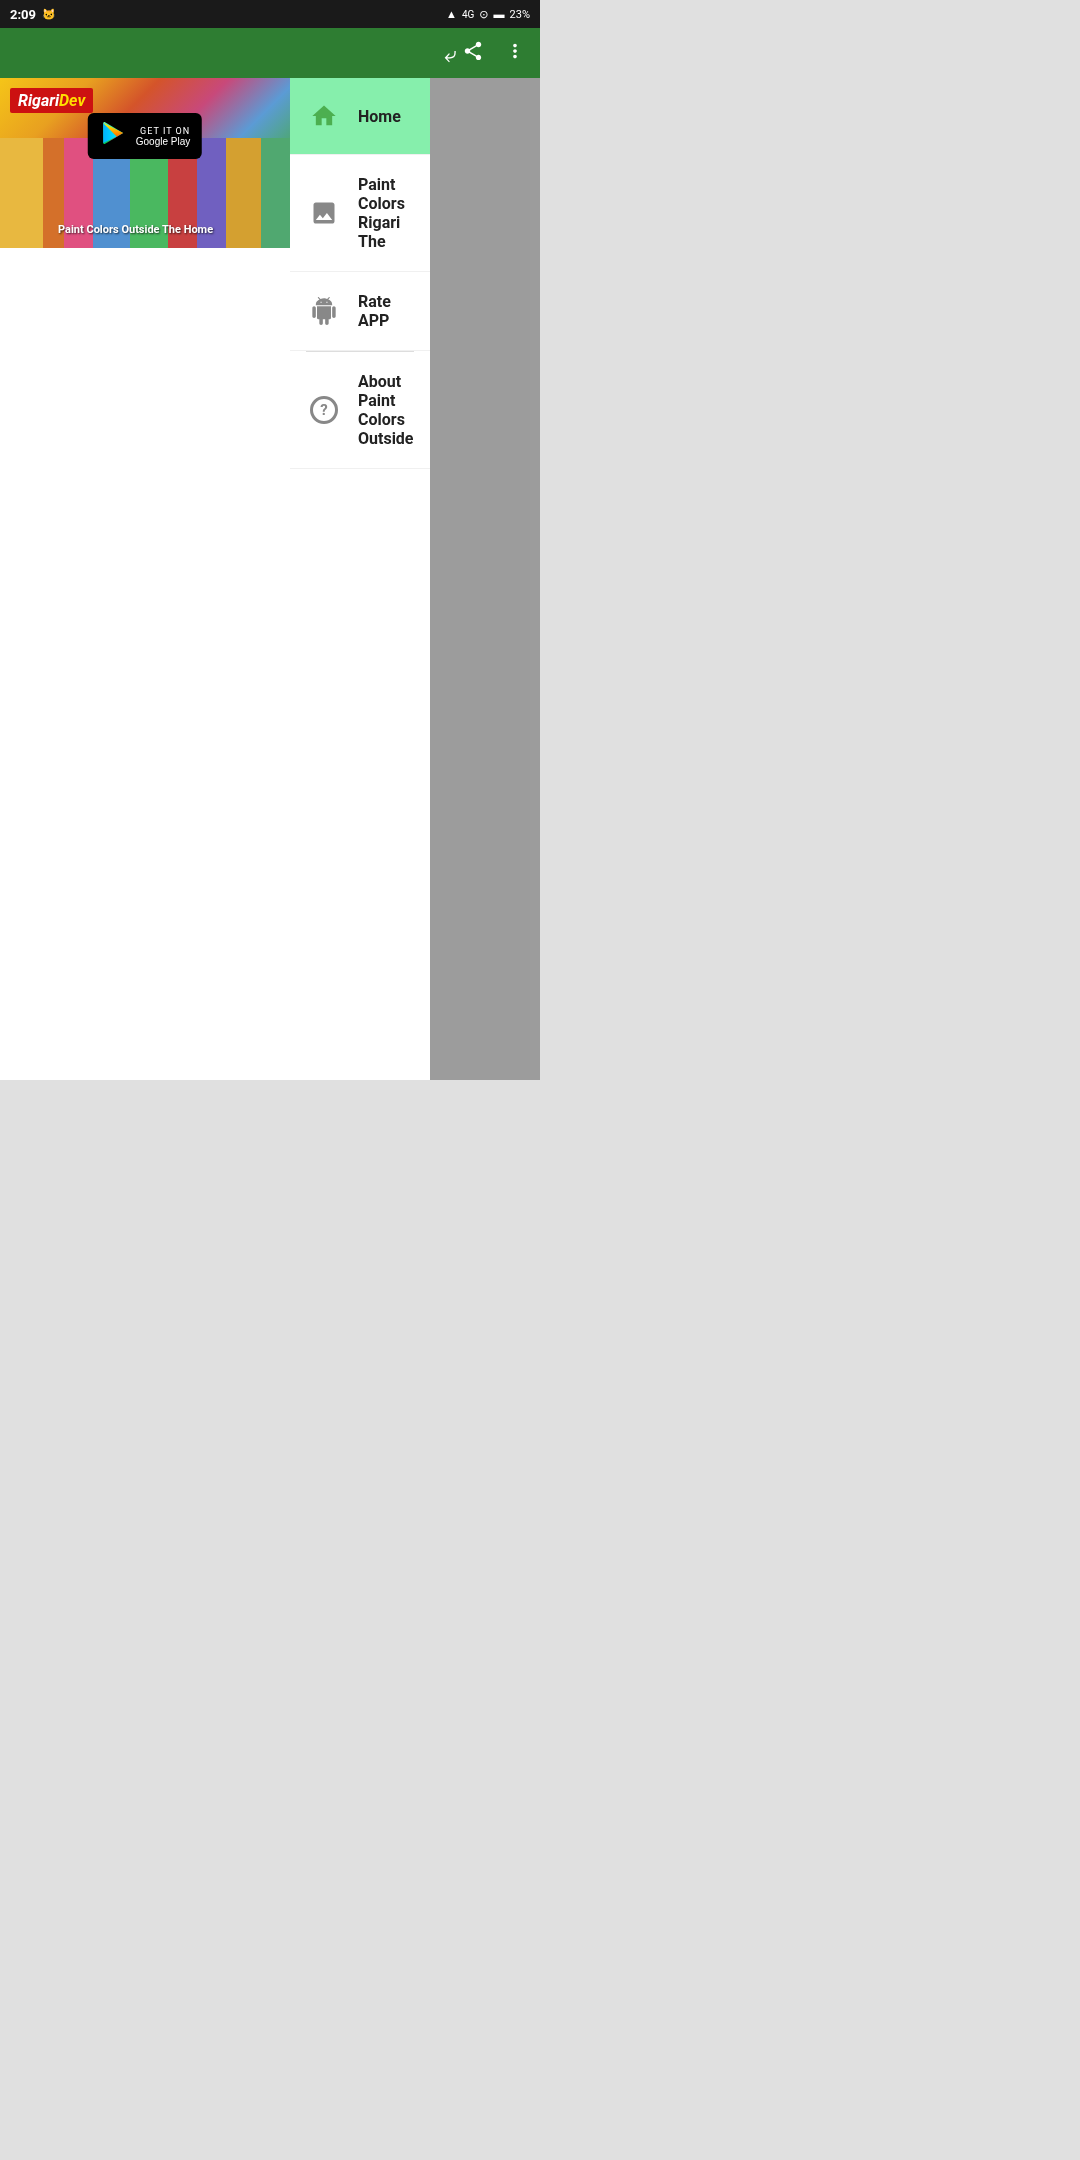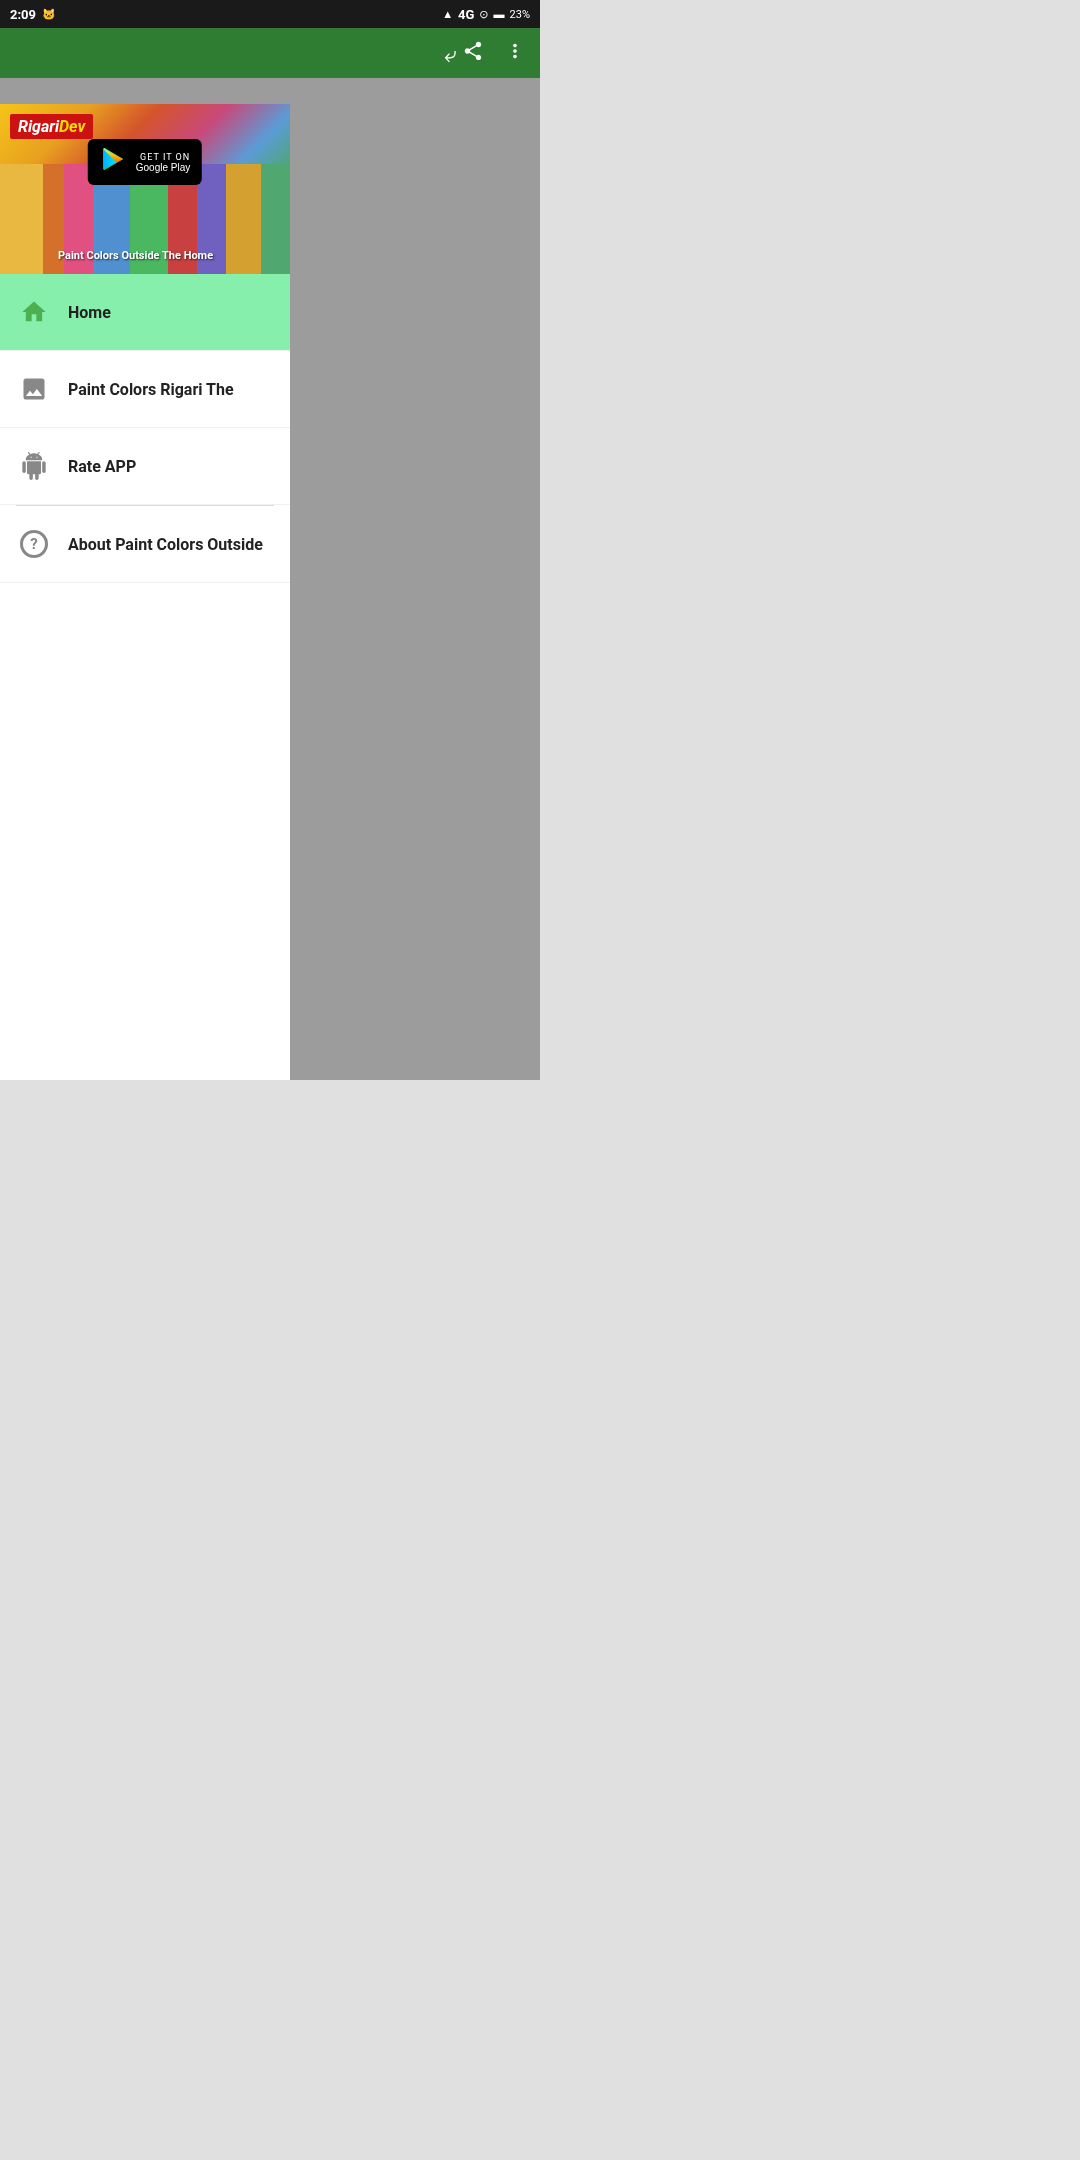--- a/index.html
+++ b/index.html
@@ -44,22 +44,22 @@
       display: flex;
       align-items: center;
       gap: 5px;
     }
     .status-signal {
       color: white;
       font-size: 11px;
     }
     .status-4g {
       color: white;
-      font-size: 13px;
-      font-weight: bold;
+      font-size: 10px;
+      font-weight: normal;
     }
     .status-wifi {
       color: white;
       font-size: 11px;
     }
     .status-battery {
       color: white;
       font-size: 11px;
     }
     .status-percent {
@@ -111,22 +111,21 @@
     .nav-drawer {
       position: absolute;
       top: 0;
       left: 0;
       width: 72%;
       max-width: 290px;
       height: 100%;
       background: #ffffff;
       z-index: 60;
       display: flex;
-      flex-direction: column;
-      margin-top: 26px;
+      flex-direction: row;
     }
 
     
     .drawer-header {
       width: 100%;
       height: 170px;
       background: linear-gradient(135deg, #f5c518 0%, #e8a020 20%, #d4542a 35%, #c8497a 50%, #5b9bd5 65%, #4aaa5c 80%);
       position: relative;
       overflow: hidden;
       flex-shrink: 0;

